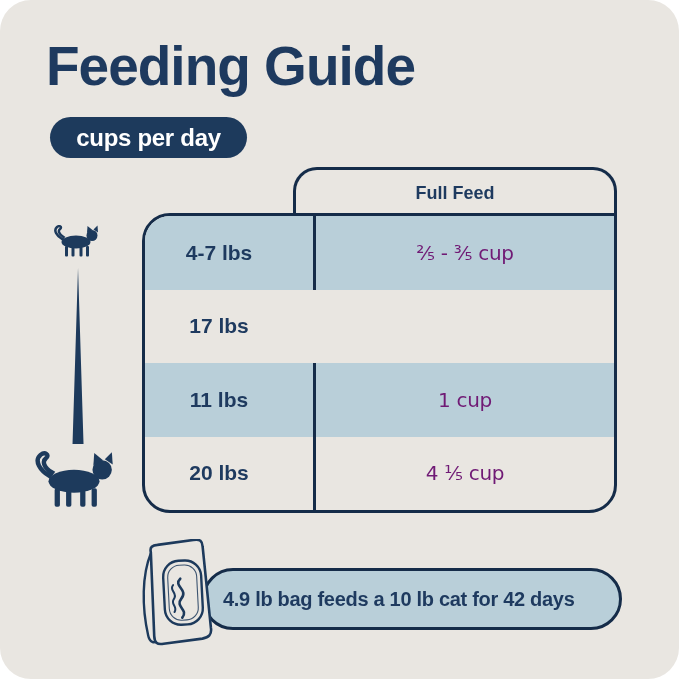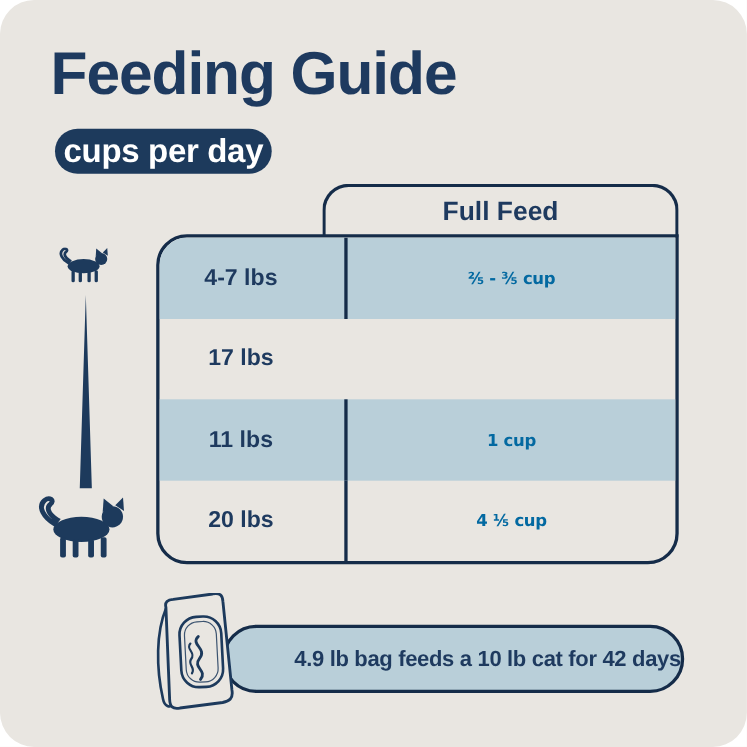--- a/index.html
+++ b/index.html
@@ -21,65 +21,65 @@
     font-size:55px;font-weight:bold;letter-spacing:-1px;
     color:#1e3a5f;white-space:nowrap;
   }
   .badge{
     position:absolute;left:50px;top:117px;
     width:197px;height:41px;
     background:#1d3a5c;border-radius:21px;
     display:flex;align-items:center;justify-content:center;
   }
   .badge span{
-    color:#ffffff;font-size:30px;font-weight:bold;letter-spacing:-0.3px;
+    color:#ffffff;font-size:24px;font-weight:bold;letter-spacing:-0.3px;
   }
   
   .small-cat{position:absolute;left:51px;top:225px;width:50px;height:32px;}
   .growth-arrow{position:absolute;left:70px;top:268px;width:16px;height:176px;}
   .large-cat{position:absolute;left:30px;top:451px;width:88px;height:57px;}
   
   .feed-table{position:absolute;left:142px;top:167px;width:475px;height:346px;}
   .feed-header{
     position:absolute;left:151px;top:0;right:0;height:49px;
     border:3px solid #152c49;border-bottom:none;
     border-radius:24px 24px 0 0;
     box-sizing:border-box;
     display:flex;align-items:center;justify-content:center;
   }
-  .feed-header span{font-size:24px;font-weight:600;color:#1e3a5f;}
+  .feed-header span{font-size:18px;font-weight:600;color:#1e3a5f;}
   .feed-body{
     position:absolute;left:0;top:46px;right:0;bottom:0;
     border:3px solid #152c49;
     border-radius:28px 0 28px 28px;
     box-sizing:border-box;
     overflow:hidden;
     display:flex;flex-direction:column;
     background:#e9e6e1;
   }
   .feed-row{flex:1;display:flex;gap:20px;}
   .feed-row.alt{background:#b9cfd9;}
   .cell-weight{
     width:148px;flex:0 0 148px;
     display:flex;align-items:center;justify-content:center;
     font-size:21px;font-weight:600;color:#1e3a5f;
   }
   .cell-amount{
     flex:1;border-left:3px solid #152c49;
     display:flex;align-items:center;justify-content:center;
-    font-size:15px;font-weight:700;color:#0369a1;
+    font-size:20px;font-weight:400;color:#701a75;
     font-family:"DejaVu Sans","Liberation Sans",sans-serif;
     letter-spacing:-0.3px;
   }
   
   .note-pill{
     position:absolute;left:202px;top:568px;width:420px;height:62px;
     background:#b9cfd9;border:3px solid #152c49;border-radius:32px;
     box-sizing:border-box;
-    display:flex;align-items:center;justify-content:flex-end;
+    display:flex;align-items:center;justify-content:flex-start;
     padding-left:18px;
     z-index:1;
   }
   .note-pill span{
     font-size:20px;font-weight:bold;color:#1e3a5f;letter-spacing:-0.3px;
     white-space:nowrap;
   }
   .food-bag{position:absolute;left:133px;top:539px;width:84px;height:108px;z-index:2;}
 </style>
 </head>

